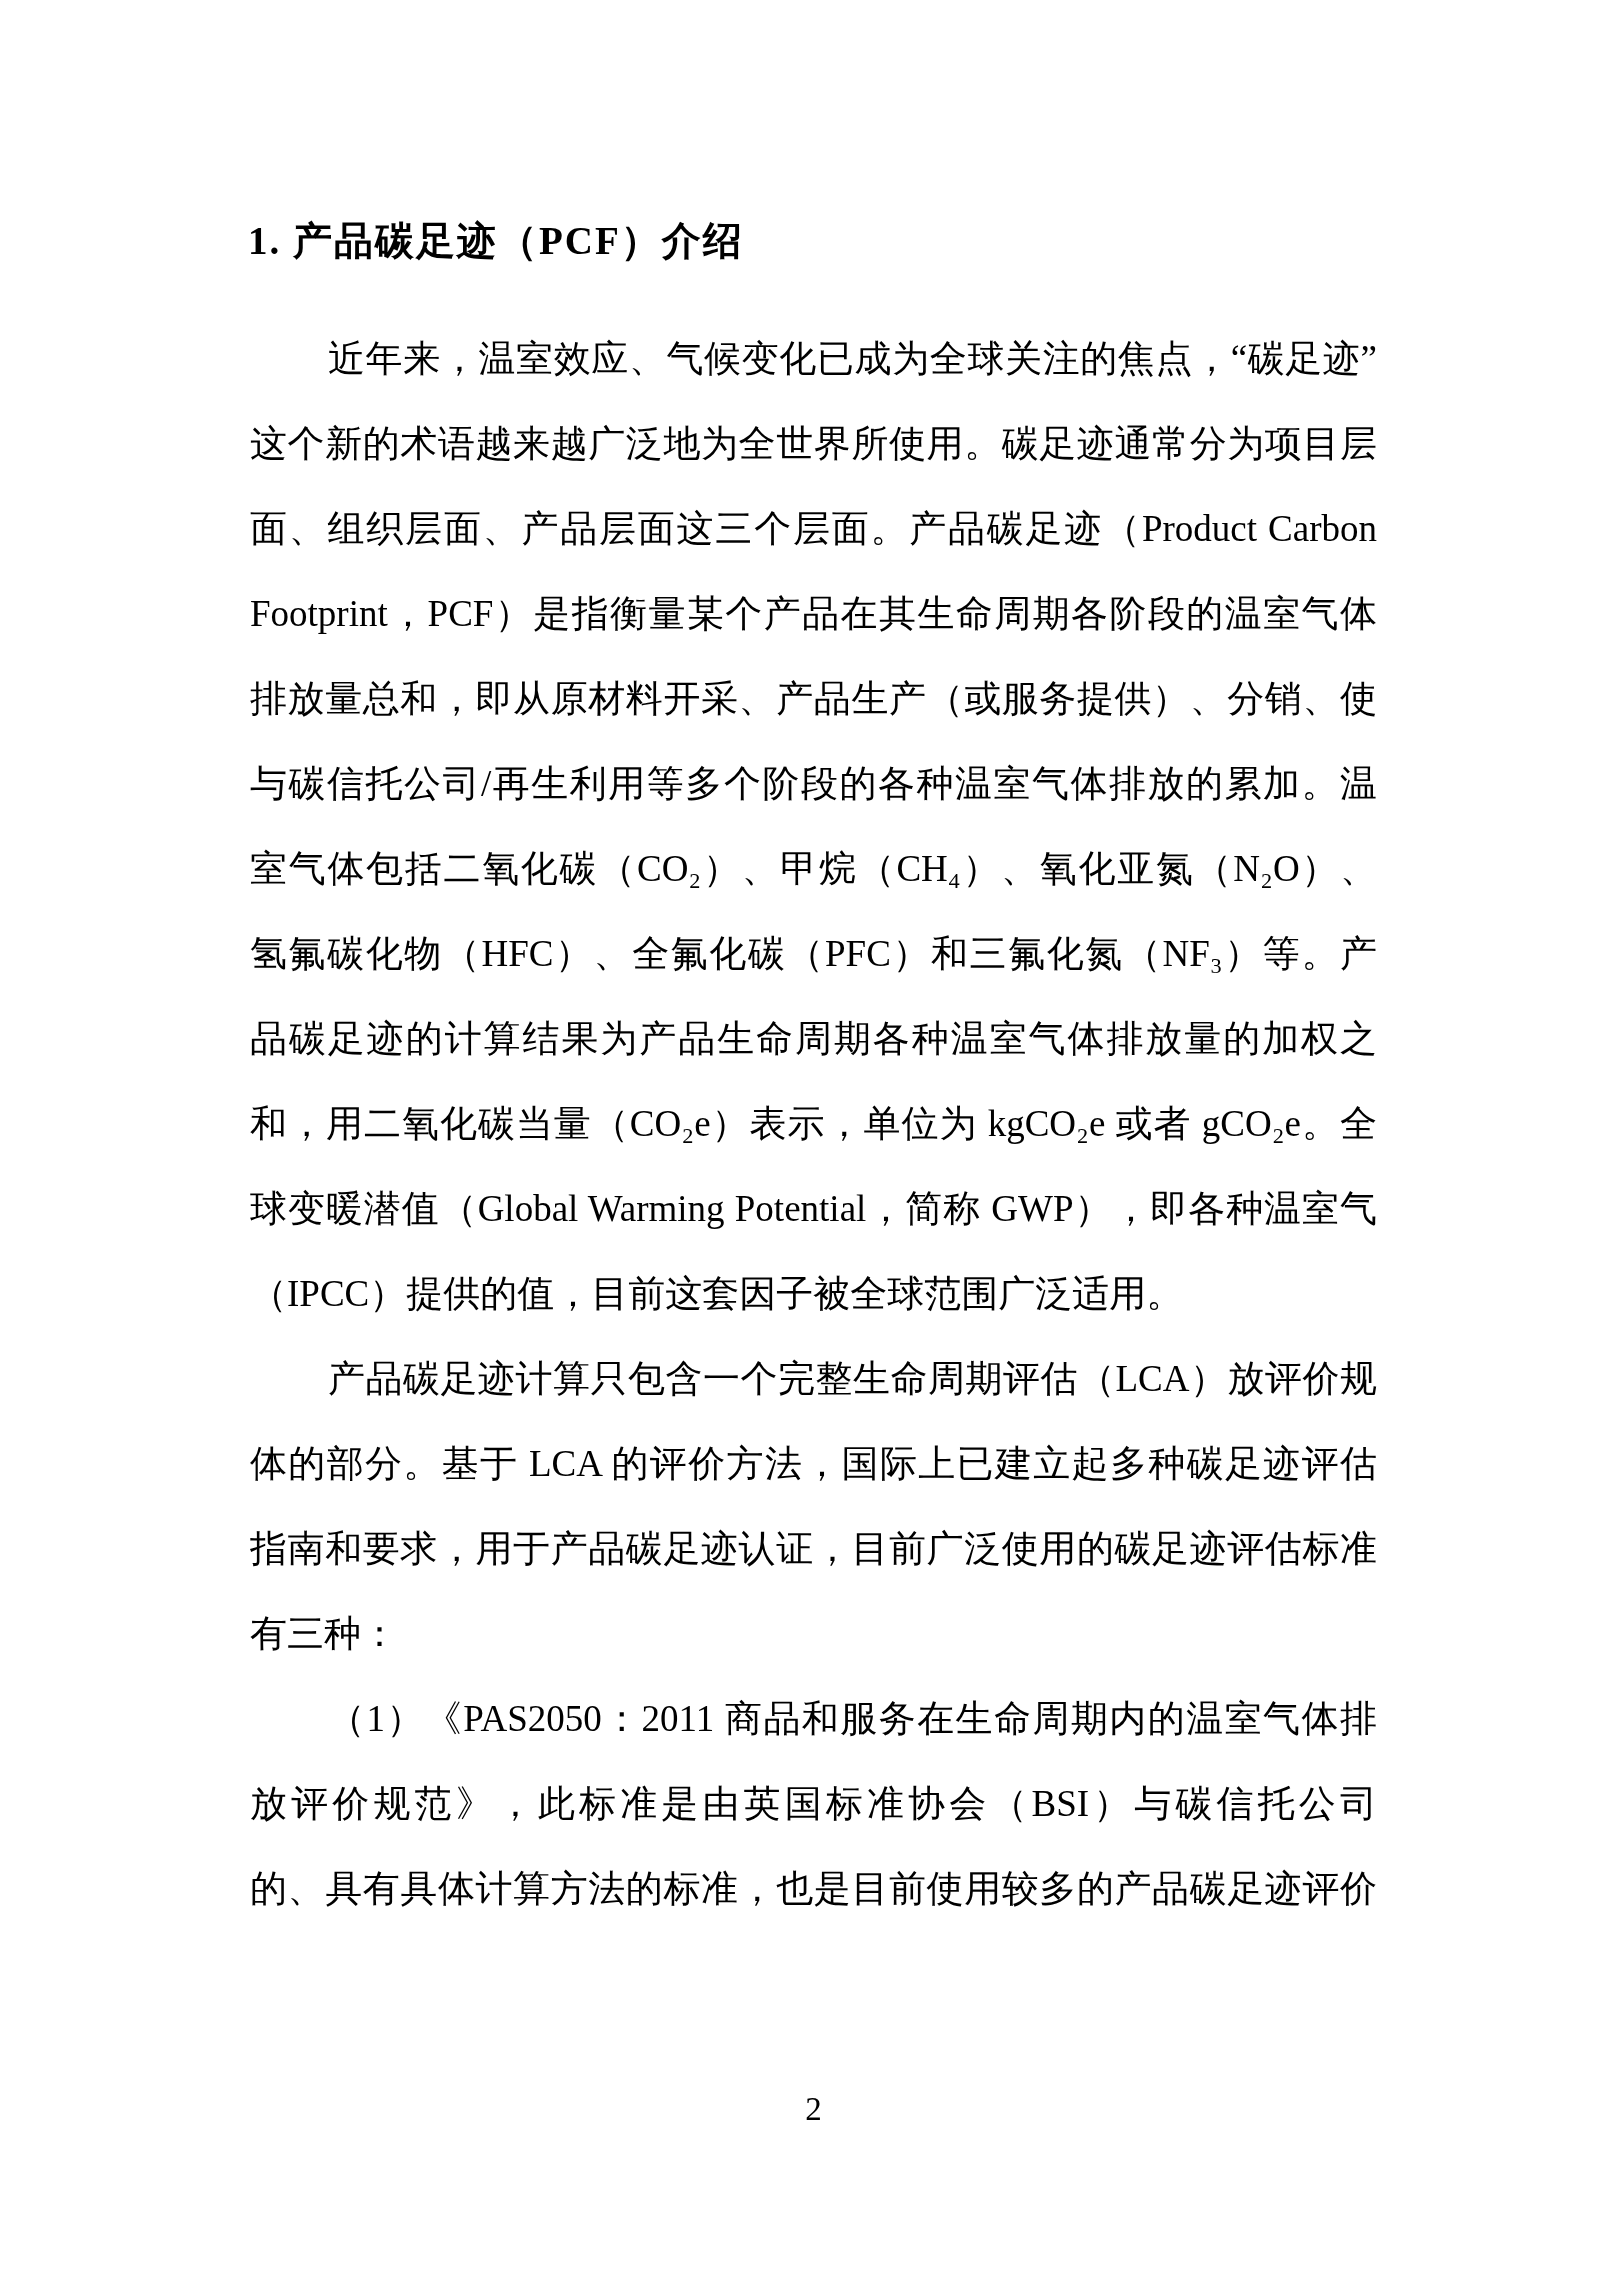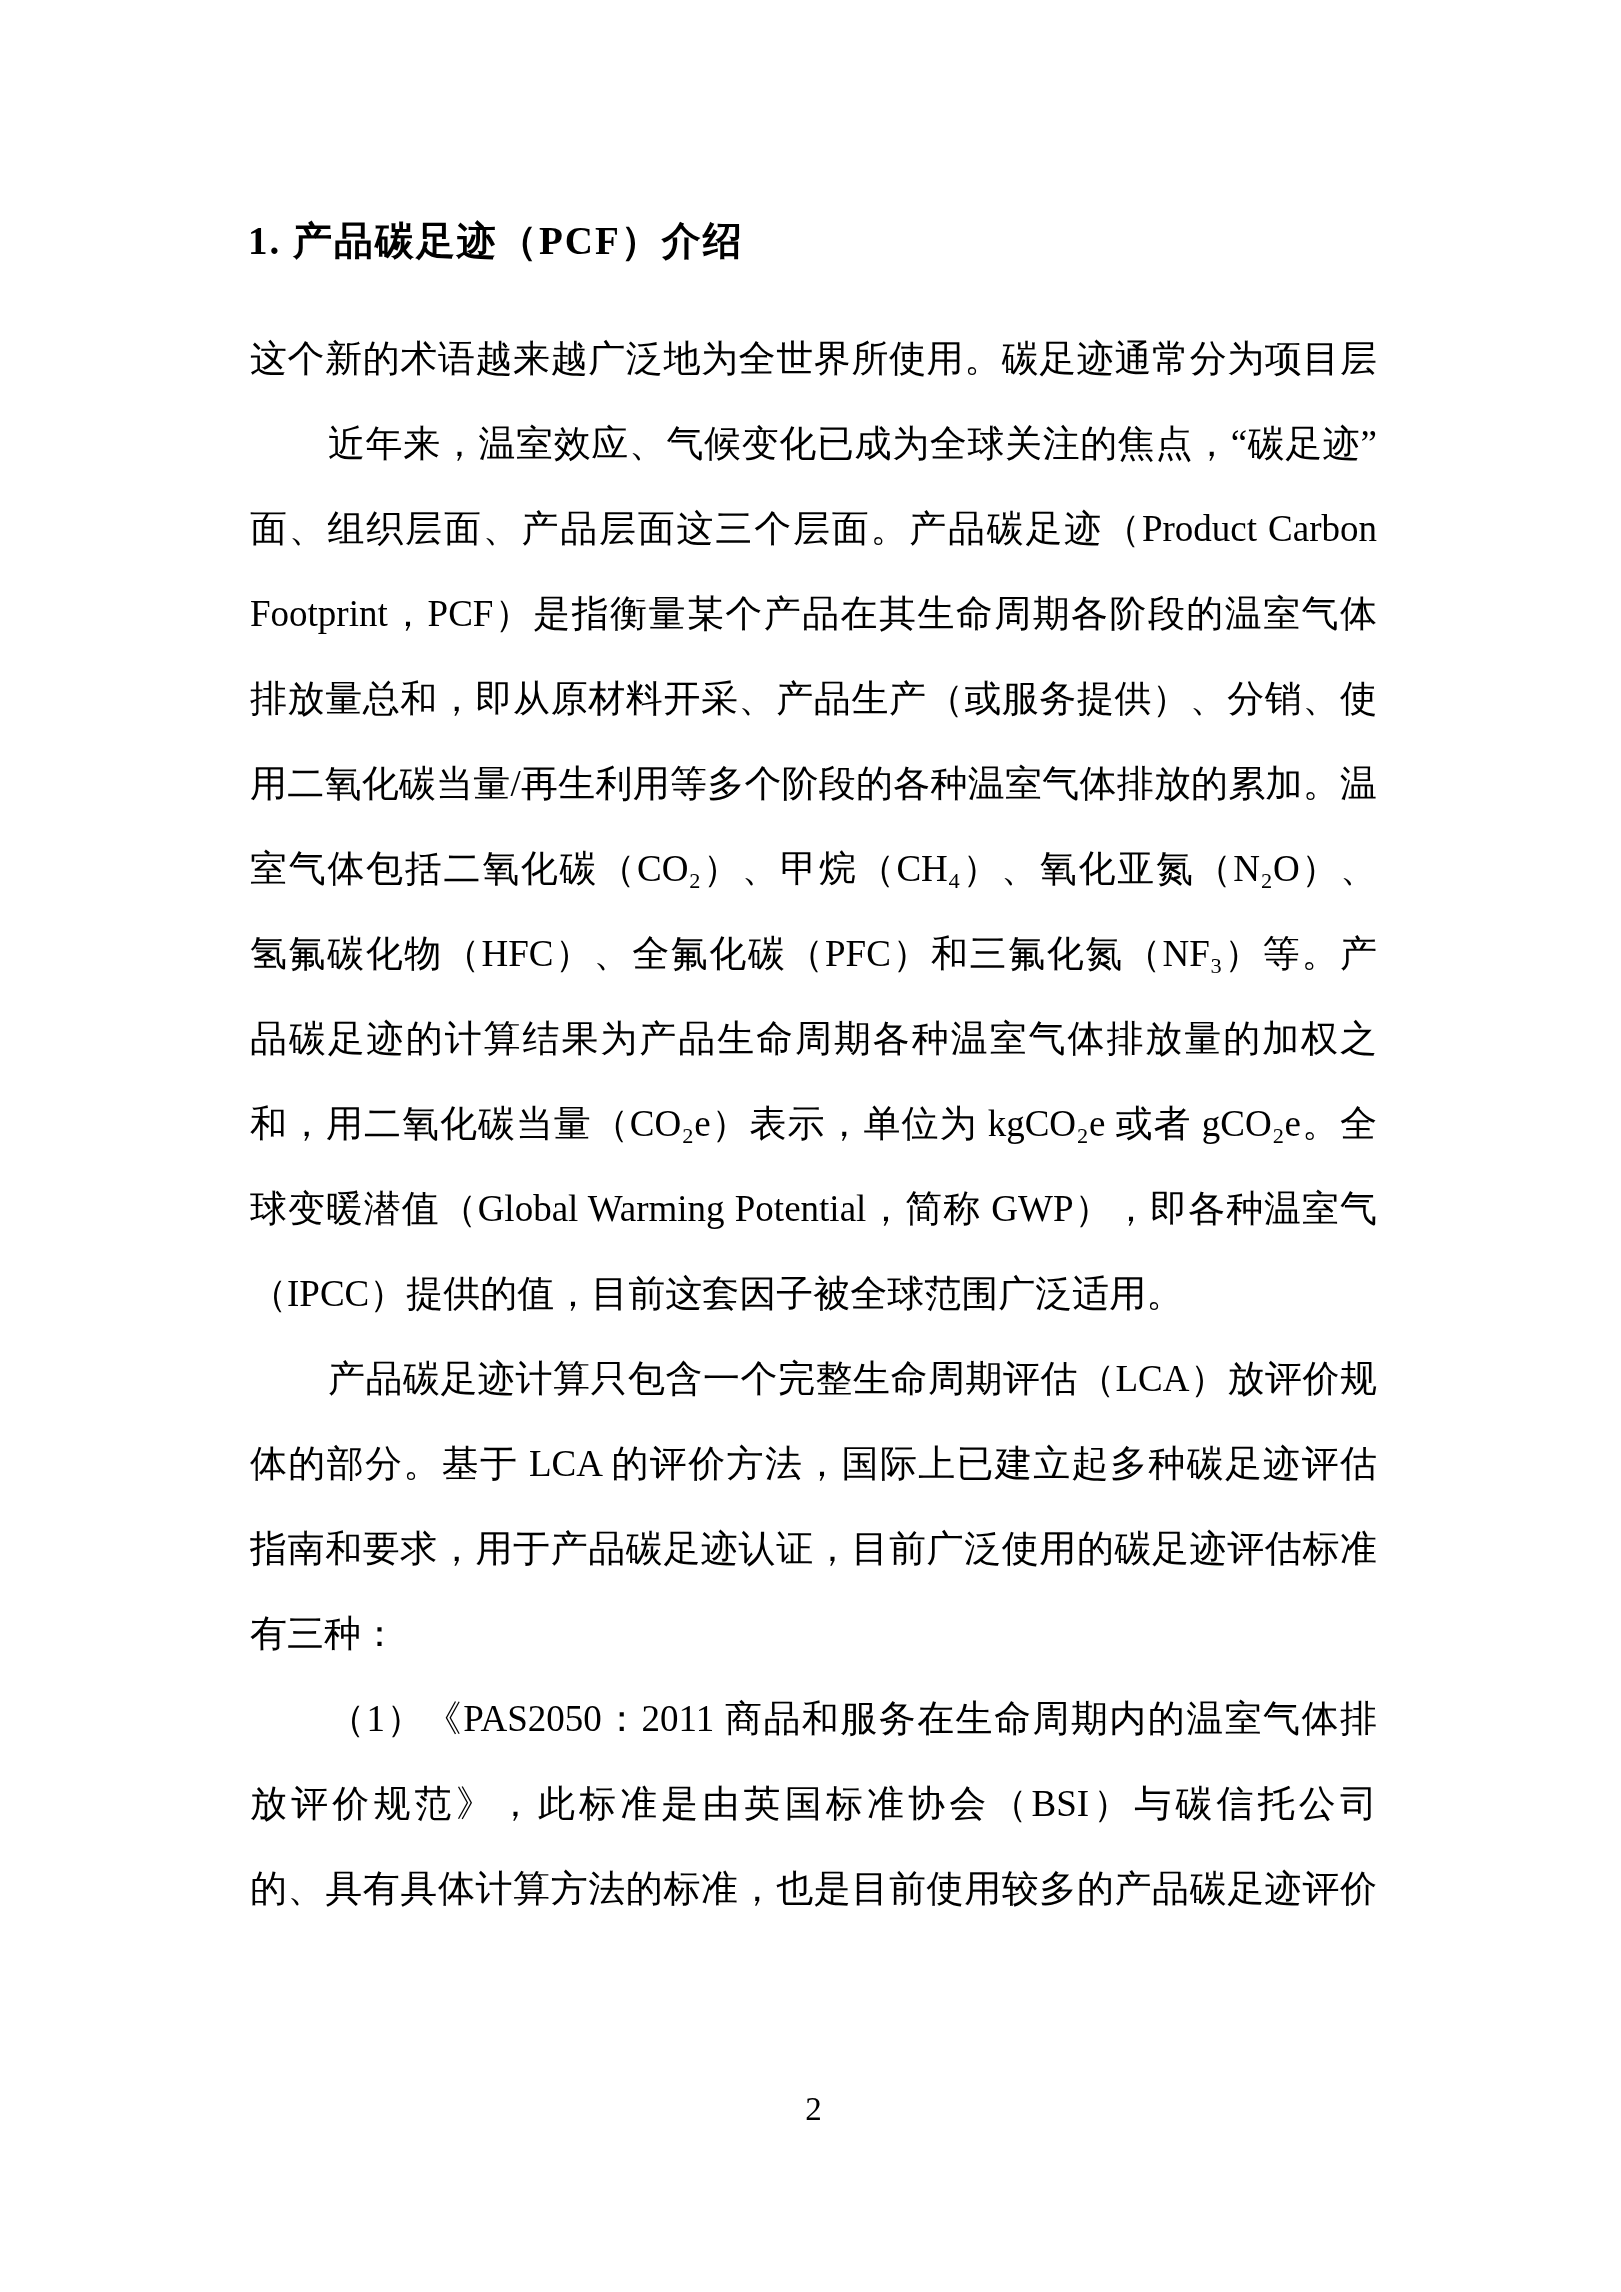--- a/index.html
+++ b/index.html
@@ -53,26 +53,26 @@
     line-height: 43px;
   }
 </style>
 </head>
 <body>
 
 <div class="page">
   <h1 class="heading">1. 产品碳足迹（PCF）介绍</h1>
 
   <div class="body-block" id="body-block">
+      <div class="line justify indent">近年来，温室效应、气候变化已成为全球关注的焦点，“碳足迹”</div>
       <div class="line justify">这个新的术语越来越广泛地为全世界所使用。碳足迹通常分为项目层</div>
-      <div class="line justify indent">近年来，温室效应、气候变化已成为全球关注的焦点，“碳足迹”</div>
       <div class="line justify">面、组织层面、产品层面这三个层面。产品碳足迹（Product Carbon</div>
       <div class="line justify">Footprint，PCF）是指衡量某个产品在其生命周期各阶段的温室气体</div>
       <div class="line justify">排放量总和，即从原材料开采、产品生产（或服务提供）、分销、使</div>
-      <div class="line justify">用二氧化碳当量/再生利用等多个阶段的各种温室气体排放的累加。温</div>
+      <div class="line justify">与碳信托公司/再生利用等多个阶段的各种温室气体排放的累加。温</div>
       <div class="line justify">室气体包括二氧化碳（CO₂）、甲烷（CH₄）、氧化亚氮（N₂O）、</div>
       <div class="line justify">氢氟碳化物（HFC）、全氟化碳（PFC）和三氟化氮（NF₃）等。产</div>
       <div class="line justify">品碳足迹的计算结果为产品生命周期各种温室气体排放量的加权之</div>
       <div class="line justify">和，用二氧化碳当量（CO₂e）表示，单位为 kgCO₂e 或者 gCO₂e。全</div>
       <div class="line justify">球变暖潜值（Global Warming Potential，简称 GWP），即各种温室气</div>
       <div class="line">（IPCC）提供的值，目前这套因子被全球范围广泛适用。</div>
       <div class="line justify indent">产品碳足迹计算只包含一个完整生命周期评估（LCA）放评价规范</div>
       <div class="line justify">体的部分。基于 LCA 的评价方法，国际上已建立起多种碳足迹评估</div>
       <div class="line justify">指南和要求，用于产品碳足迹认证，目前广泛使用的碳足迹评估标准</div>
       <div class="line">有三种：</div>

